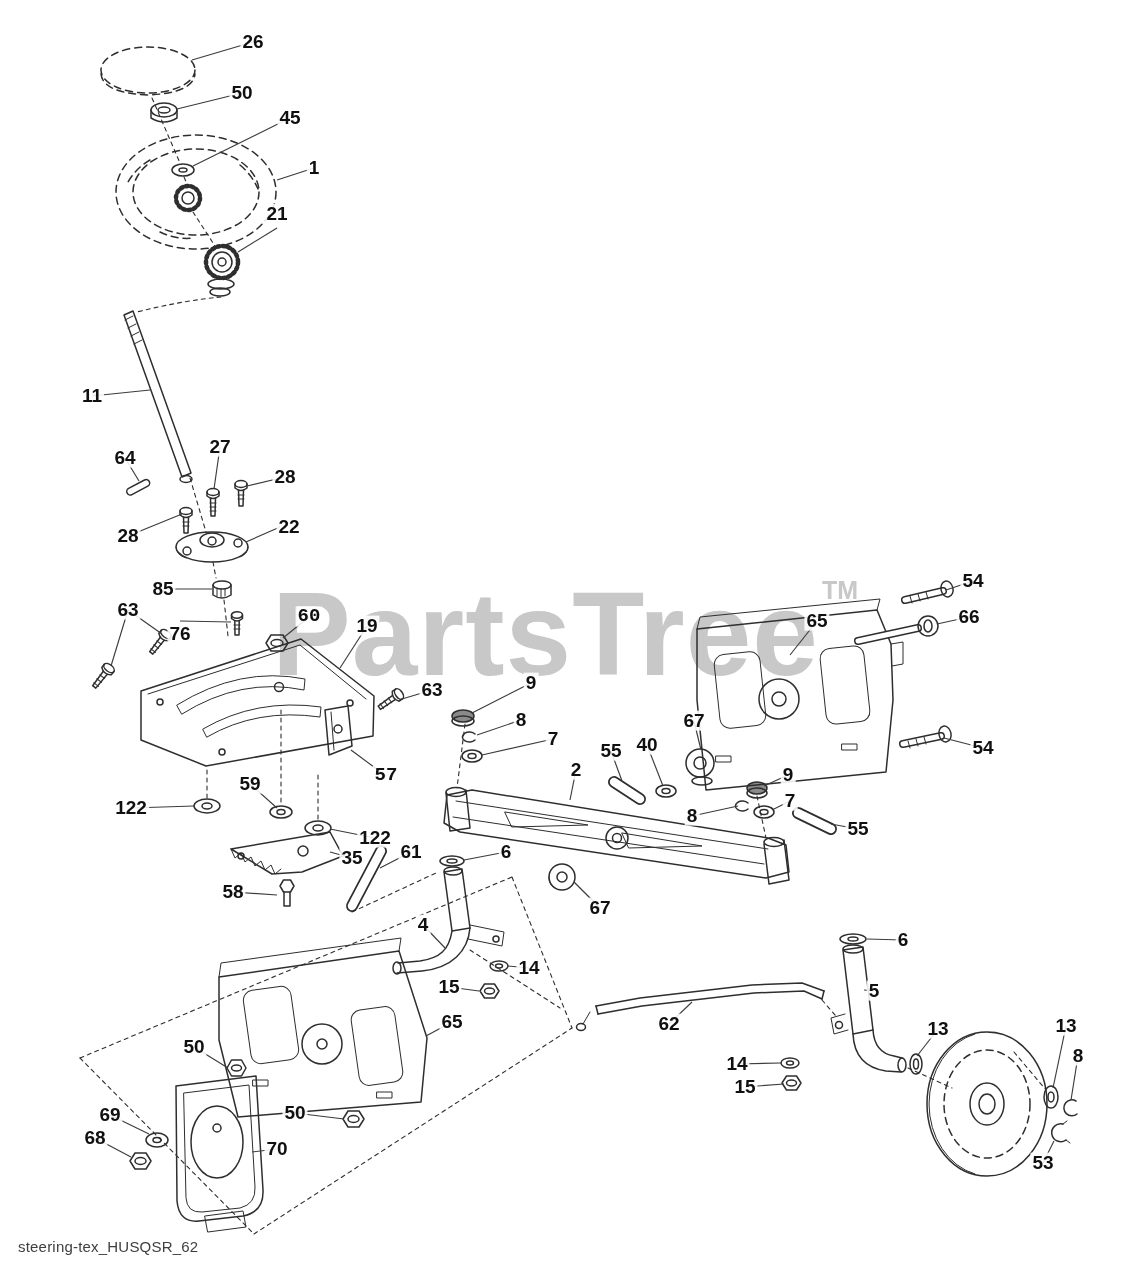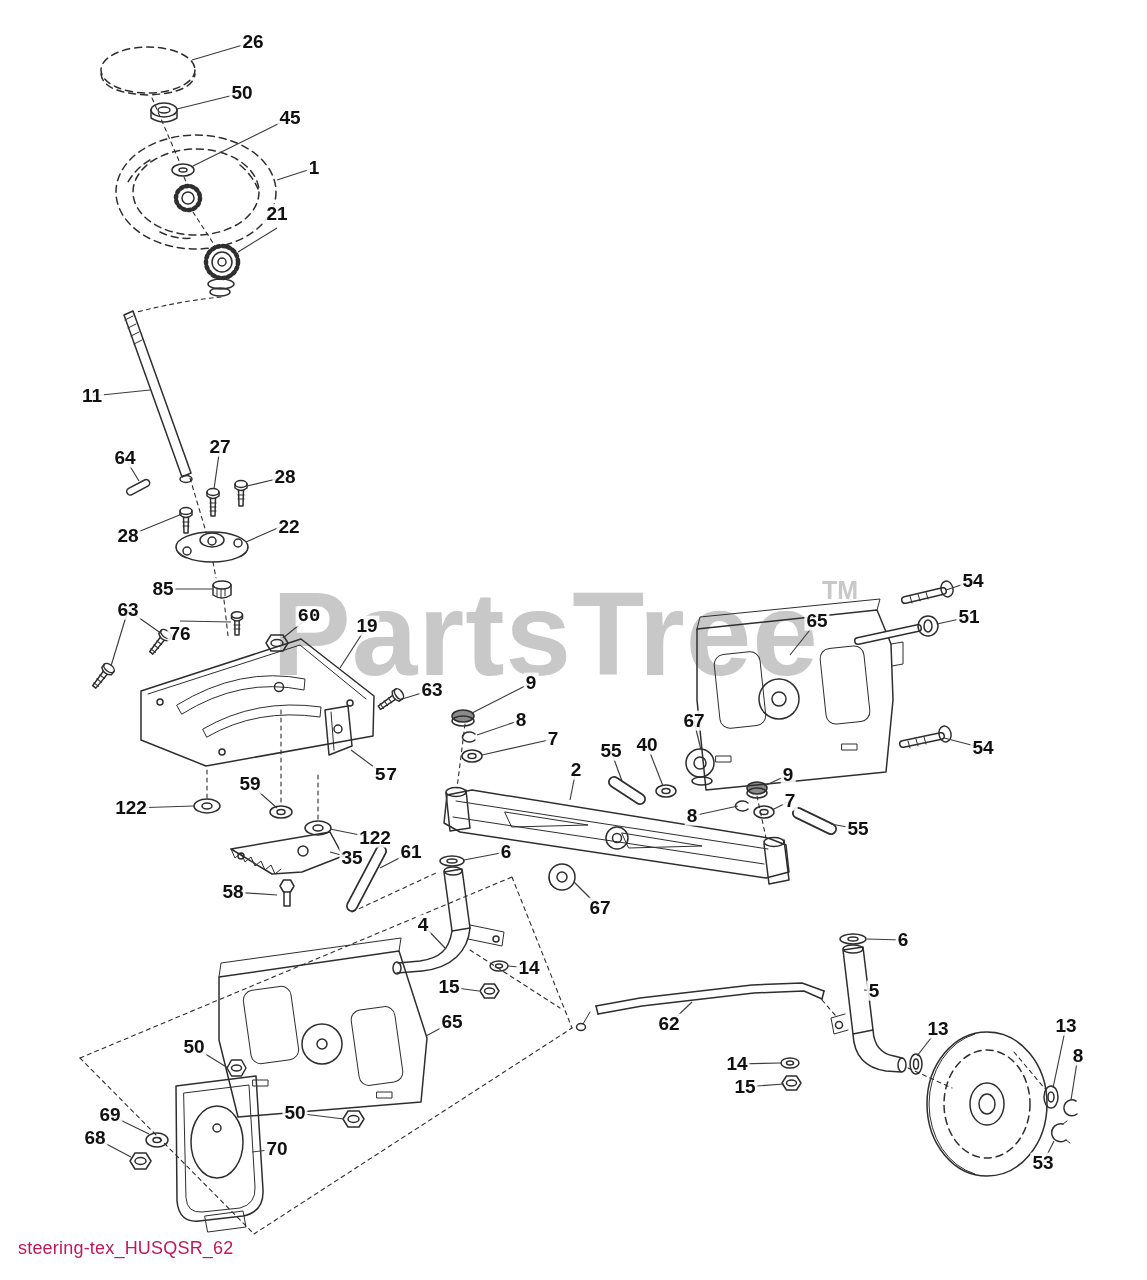--- a/index.html
+++ b/index.html
@@ -28,21 +28,21 @@
   #art .bolt-inner { stroke:#ffffff; stroke-width:5; }
   #art .dkf { fill:#8a8a8a; }
 
   #leads line { stroke-width:1.15; }
 
   .callout { position:absolute; transform:translate(-50%,-52%);
     font-weight:700; font-size:19px; line-height:1.05; color:#101010;
     background:rgba(255,255,255,.88); padding:0 2px; cursor:pointer; }
 
   #footer-code { position:absolute; left:18px; top:1238px; z-index:4;
-    font-size:18px; color:#be185d; letter-spacing:.2px; }
+    font-size:15px; color:#404040; letter-spacing:.2px; }
 </style>
 </head>
 <body>
 
 <div id="stage">
 
   <div id="watermark" style="color: rgb(200, 200, 200);"><span>PartsTree</span><span class="tm">TM</span></div>
 
   <svg id="art" width="1147" height="1280" viewBox="0 0 1147 1280">
 
@@ -489,21 +489,21 @@
       <div class="callout" style="left: 180px; top: 634px;">76</div>
       <div class="callout" style="left: 128px; top: 610px;">63</div>
       <div class="callout" style="left: 309px; top: 617px; font-family: Liberation Mono, monospace;">60</div>
       <div class="callout" style="left: 367px; top: 626px;">19</div>
       <div class="callout" style="left: 432px; top: 690px;">63</div>
       <div class="callout" style="left: 386px; top: 776px; font-family: Liberation Mono, monospace;">57</div>
       <div class="callout" style="left: 531px; top: 683px;">9</div>
       <div class="callout" style="left: 521px; top: 720px;">8</div>
       <div class="callout" style="left: 553px; top: 739px;">7</div>
       <div class="callout" style="left: 973px; top: 581px;">54</div>
-      <div class="callout" style="left: 969px; top: 617px;">51</div>
+      <div class="callout" style="left: 969px; top: 617px;">66</div>
       <div class="callout" style="left: 817px; top: 621px;">65</div>
       <div class="callout" style="left: 694px; top: 721px;">67</div>
       <div class="callout" style="left: 647px; top: 745px;">40</div>
       <div class="callout" style="left: 611px; top: 751px;">55</div>
       <div class="callout" style="left: 576px; top: 770px;">2</div>
       <div class="callout" style="left: 788px; top: 775px;">9</div>
       <div class="callout" style="left: 790px; top: 801px;">7</div>
       <div class="callout" style="left: 692px; top: 816px;">8</div>
       <div class="callout" style="left: 983px; top: 748px;">54</div>
       <div class="callout" style="left: 858px; top: 829px;">55</div>

